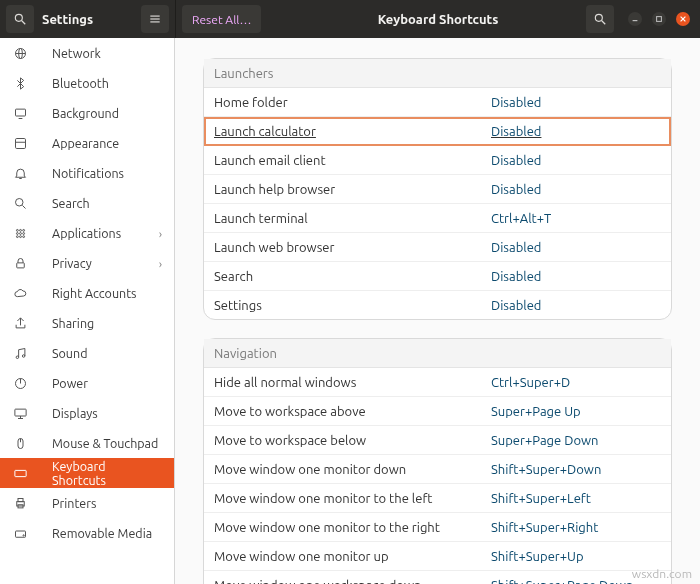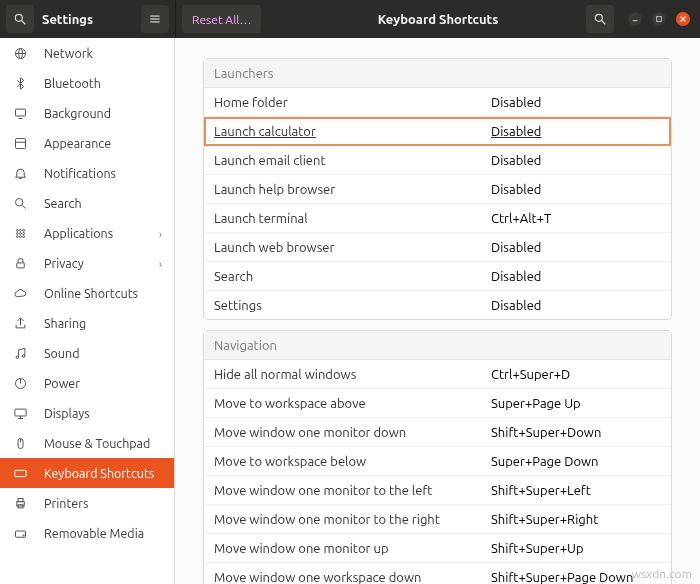--- a/index.html
+++ b/index.html
@@ -13,35 +13,35 @@
 .hb-title { font-weight:600; color:#f5f4f2; }
 .hb-spacer { flex:1; }
 .reset-btn { height:28px; padding:0 10px; border-radius:4px; background:#3a3936; display:flex; align-items:center; cursor:pointer; font-size:12px; color:#f0abfc; }
 .hb-center { position:absolute; left:50%; transform:translateX(-50%); font-weight:700; color:#f5f4f2; }
 .win-controls { display:flex; gap:10px; margin-left:6px; margin-right:4px; }
 .win-dot { width:14px; height:14px; border-radius:50%; background:#3a3936; display:flex; align-items:center; justify-content:center; }
 .win-dot.close { background:#e95420; }
 .win-dot svg { width:8px; height:8px; }
 .body { display:flex; flex:1; overflow:hidden; }
 .sidebar { width:175px; background:#fff; border-right:1px solid #d6d6d6; overflow-y:auto; }
-.sb-item { display:flex; align-items:center; height:30px; padding:0 12px; gap:16px; cursor:pointer; color:#3a3a3a; }
+.sb-item { display:flex; align-items:center; height:30px; padding:0 12px; gap:24px; cursor:pointer; color:#3a3a3a; }
 .sb-item.active { background:#e95420; color:#fff; }
 .sb-item .icon { width:16px; height:16px; flex-shrink:0; display:flex; align-items:center; justify-content:center; }
 .sb-item .icon svg { width:15px; height:15px; fill:none; stroke:#555; stroke-width:1.6; }
 .sb-item.active .icon svg { stroke:#fff; }
 .sb-item .label { flex:1; font-size:12.5px; }
 .sb-item .chev { font-size:12px; color:#888; }
 .content { flex:1; overflow-y:auto; padding:20px 28px 0 28px; background:#fafafa; }
-.group { border:1px solid #d9d9d9; border-radius:5px; background:#fff; margin-bottom:10px; }
+.group { border:1px solid #d9d9d9; border-radius:12px; background:#fff; margin-bottom:18px; }
 .group-h { padding:7px 10px; color:#7a7a7a; font-size:13px; border-bottom:1px solid #e4e4e4; background:#f4f4f4; }
 .row { display:flex; padding:7px 10px; border-bottom:1px solid #eee; cursor:pointer;justify-content:space-between; }
 .row:last-child { border-bottom:none; }
 .row.sel { outline:2px solid #e98d5f; outline-offset:-2px;text-decoration:underline; }
 .row .name { flex:1; color:#333; }
-.row .accel { color:#000000; width:170px; }
+.row .accel { color:#0c4a6e; width:170px; }
 .watermark { position:absolute; right:8px; bottom:4px; font-size:12px; color:#b8b8b8; }
 </style>
 </head>
 <body>
 <div class="app">
   <div class="headerbar">
     <div class="hb-left">
       <div class="hb-btn">
         <svg viewBox="0 0 24 24">
             <circle cx="10" cy="10" r="6" fill="none" stroke-width="2"></circle>
@@ -171,21 +171,21 @@
           </span>
           <span class="label">Privacy</span>
           <span class="chev">›</span>
         </div>
         <div class="sb-item">
           <span class="icon">
             <svg viewBox="0 0 24 24">
               <path d="M7 17a4 4 0 010-8 5 5 0 019-1 4 4 0 011 8z"></path>
             </svg>
           </span>
-          <span class="label">Online Shortcuts</span>
+          <span class="label">Right Accounts</span>
         </div>
         <div class="sb-item">
           <span class="icon">
             <svg viewBox="0 0 24 24">
               <path d="M12 3v12M7 8l5-5 5 5M5 14v5h14v-5"></path>
             </svg>
           </span>
           <span class="label">Sharing</span>
         </div>
         <div class="sb-item">
@@ -297,26 +297,26 @@
           <div class="group-h">Navigation</div>
           <div class="row">
             <span class="name">Hide all normal windows</span>
             <span class="accel">Ctrl+Super+D</span>
           </div>
           <div class="row">
             <span class="name">Move to workspace above</span>
             <span class="accel">Super+Page Up</span>
           </div>
           <div class="row">
+            <span class="name">Move to workspace below</span>
+            <span class="accel">Super+Page Down</span>
+          </div>
+          <div class="row">
             <span class="name">Move window one monitor down</span>
             <span class="accel">Shift+Super+Down</span>
-          </div>
-          <div class="row">
-            <span class="name">Move to workspace below</span>
-            <span class="accel">Super+Page Down</span>
           </div>
           <div class="row">
             <span class="name">Move window one monitor to the left</span>
             <span class="accel">Shift+Super+Left</span>
           </div>
           <div class="row">
             <span class="name">Move window one monitor to the right</span>
             <span class="accel">Shift+Super+Right</span>
           </div>
           <div class="row">

